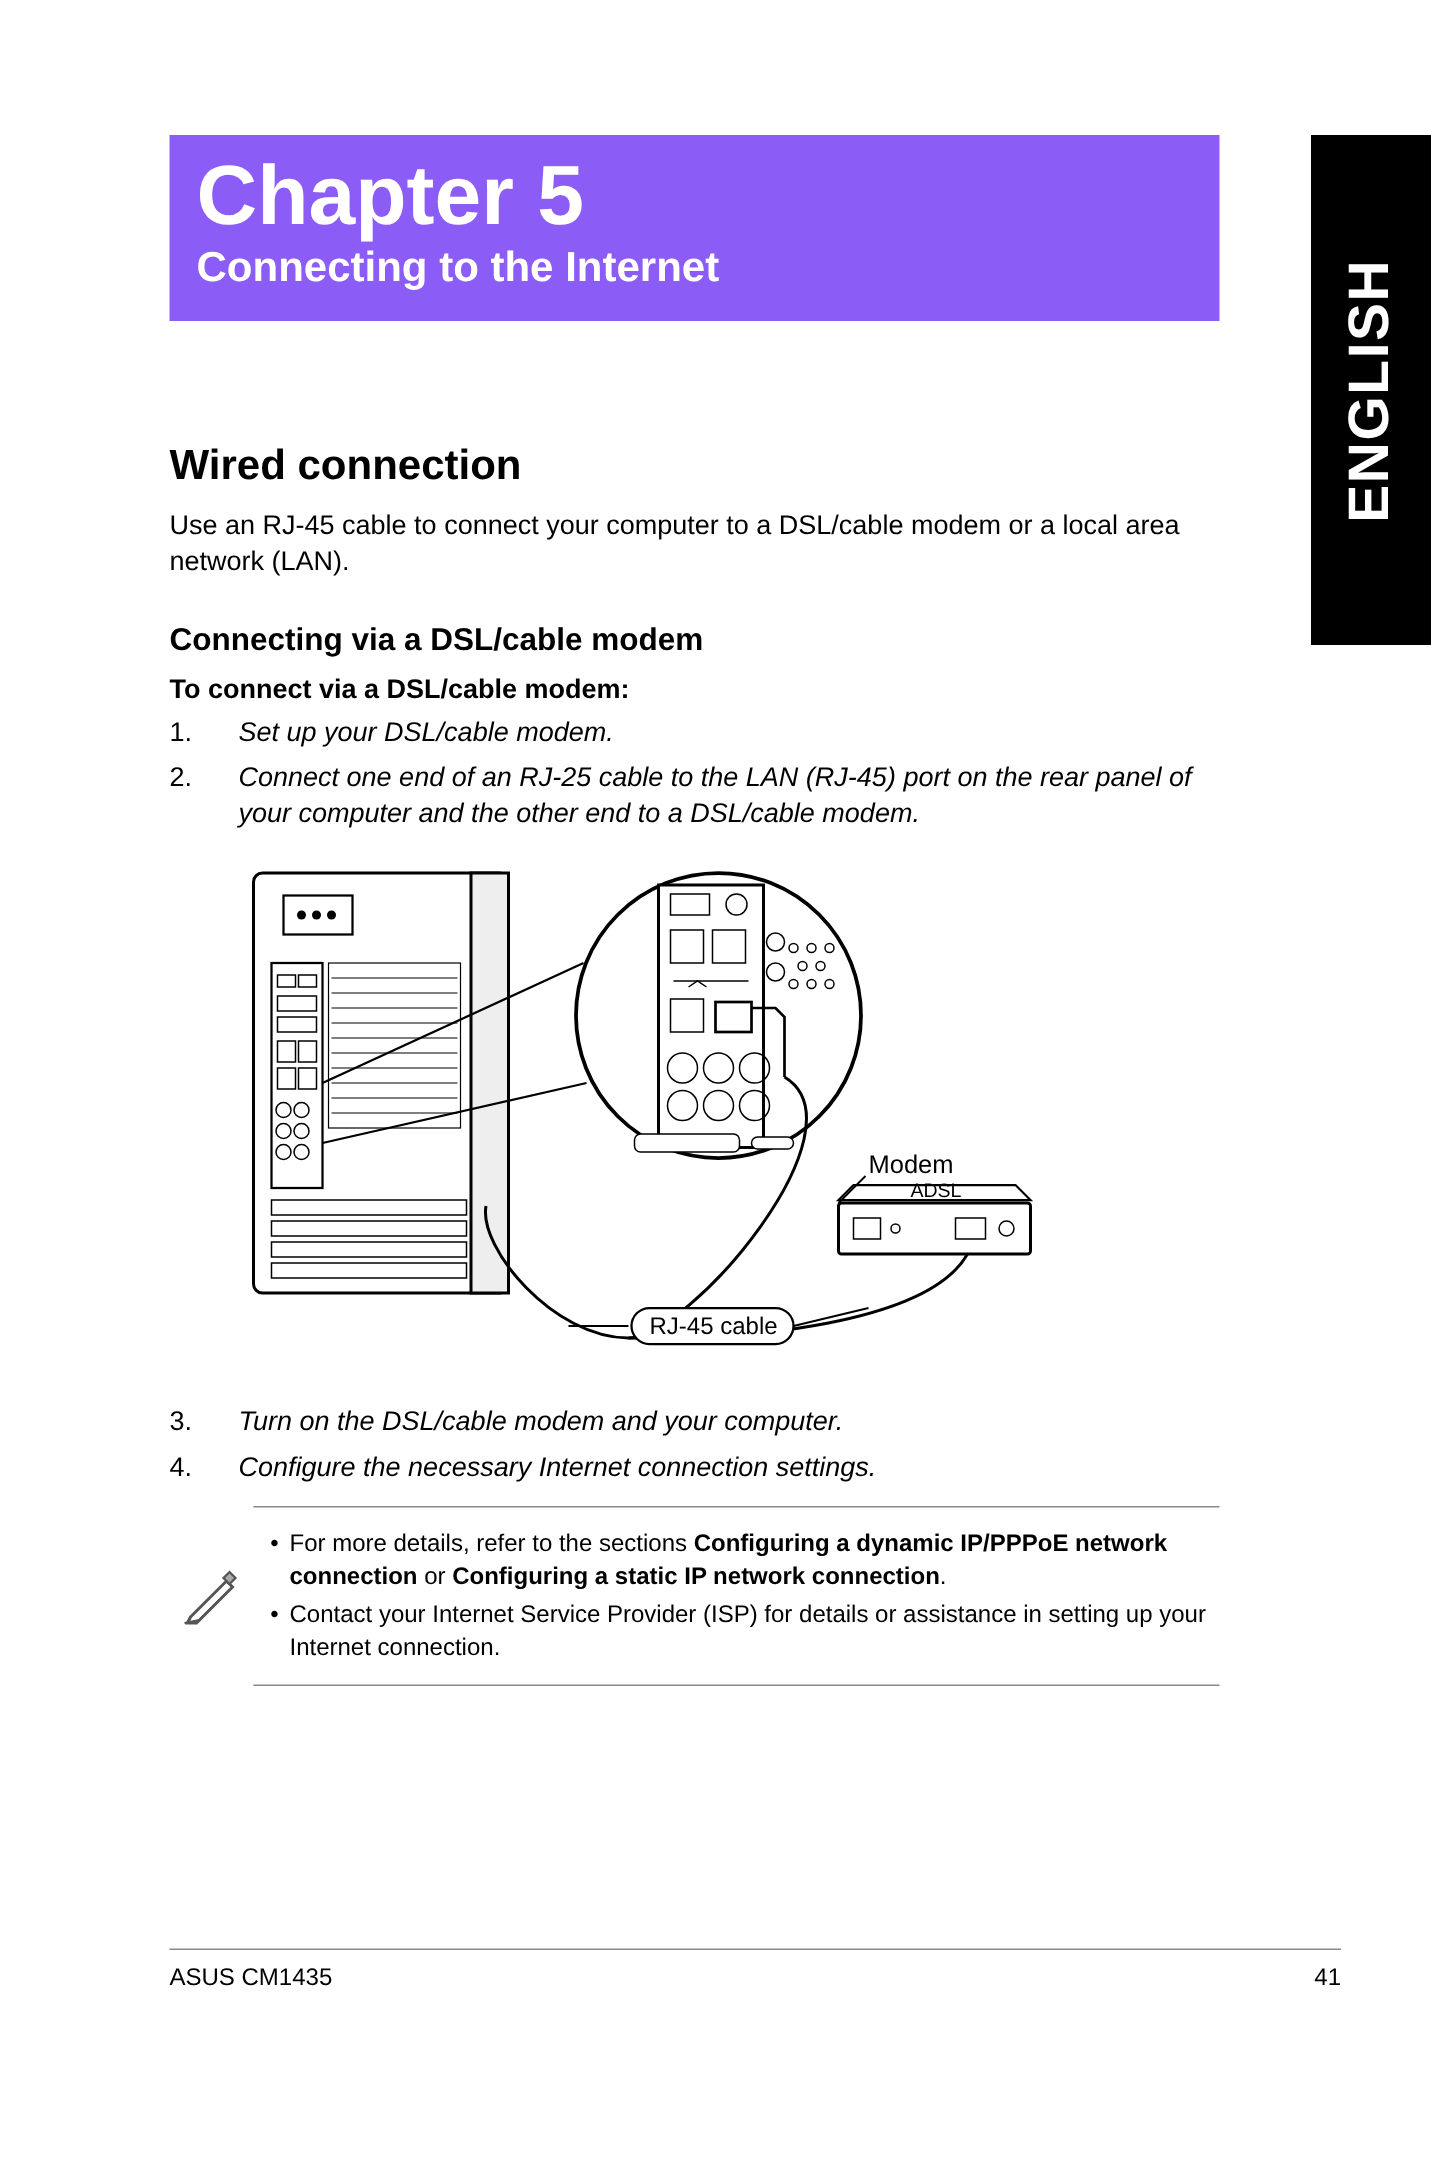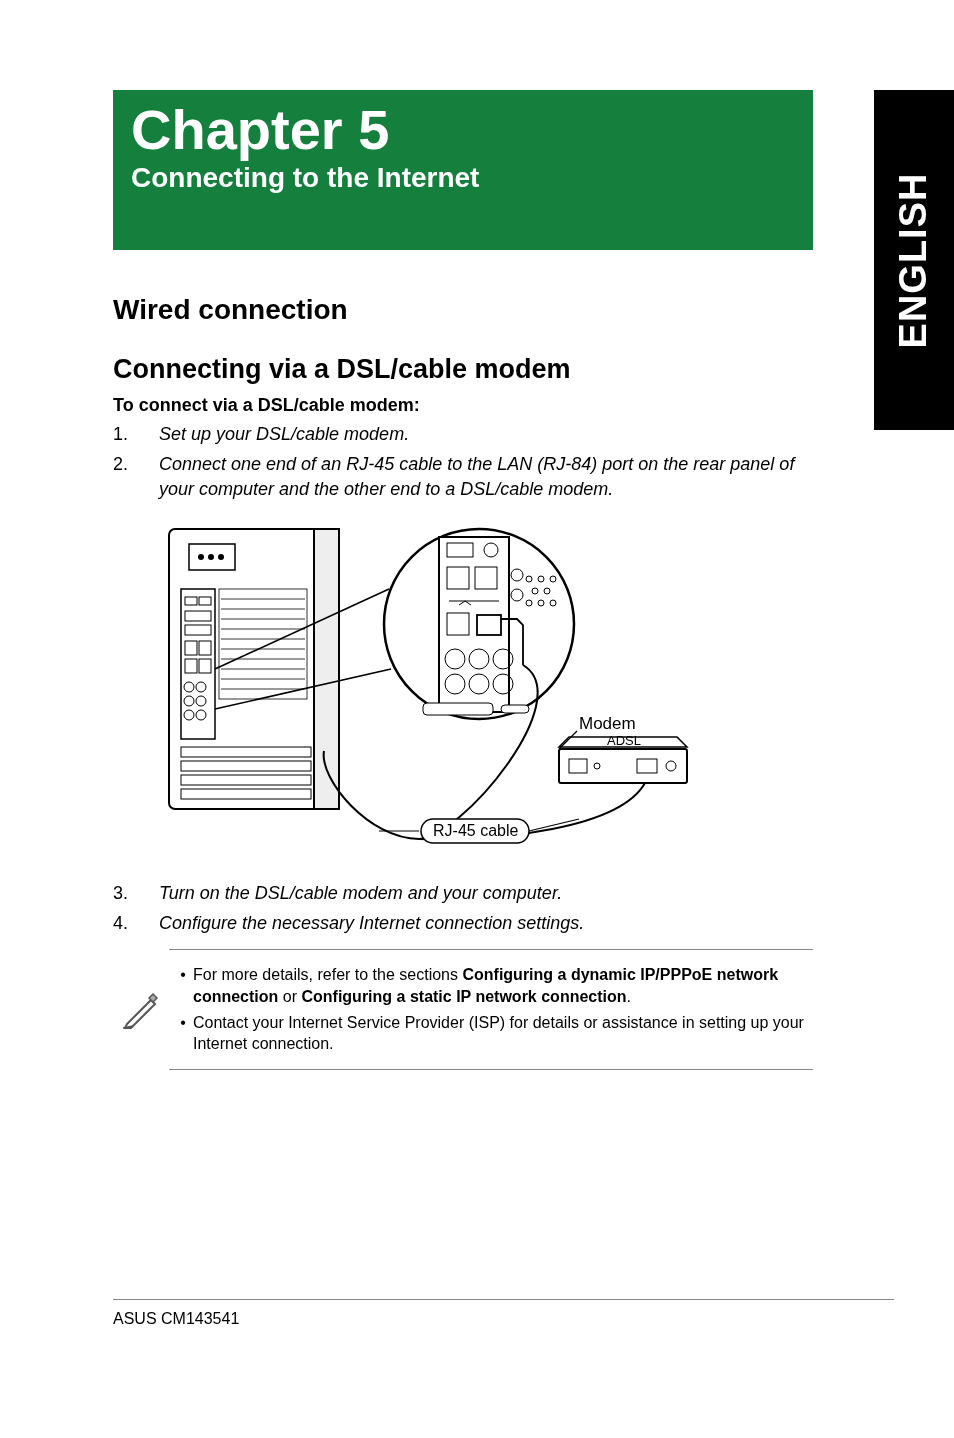--- a/index.html
+++ b/index.html
@@ -1,71 +1,72 @@
 <!DOCTYPE html>
 <html><head>
 <meta charset="utf-8">
 <style>
   * { box-sizing: border-box; margin: 0; padding: 0; }
   html, body { width: 954px; height: 1438px; background: #fff; font-family: Arial, Helvetica, sans-serif; color: #000; }
   .page { position: relative; width: 954px; height: 1438px; }
   .side-tab { position: absolute; right: 0; top: 90px; width: 80px; height: 340px; background: #000; display: flex; align-items: center; justify-content: center; }
   .side-tab-text { color: #fff; font-weight: bold; font-size: 38px; letter-spacing: 1px; transform: rotate(-90deg); white-space: nowrap; font-family: Arial, sans-serif; }
-  .chapter-block { position: absolute; left: 113px; top: 90px; width: 700px; height: 160px; background: #15803d; color: #fff; padding: 8px 18px 12px 18px; }
+  .chapter-block { position: absolute; left: 113px; top: 90px; width: 700px; height: 124px; background: #8b5cf6; color: #fff; padding: 8px 18px 12px 18px; }
   .chapter-title { font-size: 56px; font-weight: bold; line-height: 1.15; }
   .chapter-subtitle { font-size: 28px; font-weight: bold; line-height: 1.15; margin-top: 0; }
   .content { position: absolute; left: 113px; top: 280px; width: 700px; }
   .h2 { font-size: 28px; font-weight: bold; margin-top: 14px; margin-bottom: 12px; }
   .body-text { font-size: 18px; line-height: 1.35; margin-bottom: 6px; }
-  .h3 { font-size: 27px; font-weight: bold; margin-top: 28px; margin-bottom: 8px; }
+  .h3 { font-size: 21px; font-weight: bold; margin-top: 28px; margin-bottom: 8px; }
   .h4 { font-size: 18px; font-weight: bold; margin-top: 10px; }
   .step { display: flex; font-size: 18px; line-height: 1.35; margin-top: 6px; margin-bottom: 6px; }
   .step-num { width: 46px; flex: 0 0 46px; }
   .step-body { flex: 1; font-style: italic; }
   .note-row { display: flex; align-items: center; margin: 14px 0 20px 0; }
   .note-icon { width: 56px; flex: 0 0 56px; display:flex; align-items:center; justify-content:center; }
   .note-lines { flex: 1; border-top: 1px solid #888; border-bottom: 1px solid #888; padding: 10px 4px; }
   .note-lines .bullet { display:flex; font-size: 16px; line-height: 1.35; margin: 4px 0; }
   .note-lines .dot { width: 20px; flex:0 0 20px; text-align:center; }
   .note-text { font-size: 16px; line-height: 1.35; }
   .figure-wrap { margin: 18px 0 18px 46px; }
   .figure-svg { width: 530px; height: 340px; }
-  .footer { position: absolute; left: 113px; right: 60px; bottom: 110px; border-top: 1px solid #888; padding-top: 10px; display:flex; font-size: 16px; }
+  .footer { position: absolute; left: 113px; right: 60px; bottom: 110px; border-top: 1px solid #888; padding-top: 10px; display:flex; justify-content: space-between; font-size: 16px; }
   .bold { font-weight: bold; }
 </style>
 </head>
 <body>
 
 <div class="page">
 
   <div class="side-tab">
     <div class="side-tab-text">ENGLISH</div>
   </div>
 
   <div class="chapter-block">
     <div class="chapter-title">Chapter 5</div>
     <div class="chapter-subtitle">Connecting to the Internet</div>
   </div>
 
   <div class="content">
 
     <div class="h2">Wired connection</div>
+    <div class="body-text">Use an RJ-45 cable to connect your computer to a DSL/cable modem or a local area network (LAN).</div>
 
     <div class="h3">Connecting via a DSL/cable modem</div>
     <div class="h4">To connect via a DSL/cable modem:</div>
 
     <div class="step">
       <div class="step-num">1.</div>
       <div class="step-body">Set up your DSL/cable modem.</div>
     </div>
 
 
     <div class="step">
       <div class="step-num">2.</div>
-      <div class="step-body">Connect one end of an RJ-45 cable to the LAN (RJ-84) port on the rear panel of your computer and the other end to a DSL/cable modem.</div>
+      <div class="step-body">Connect one end of an RJ-25 cable to the LAN (RJ-45) port on the rear panel of your computer and the other end to a DSL/cable modem.</div>
     </div>
 
     <div class="figure-wrap">
       <svg class="figure-svg" viewBox="0 0 530 340">
 
         <rect x="10" y="10" width="170" height="280" rx="6" fill="#fff" stroke="#000" stroke-width="2"></rect>
         <rect x="155" y="10" width="25" height="280" fill="#eee" stroke="#000" stroke-width="2"></rect>
 
         <rect x="30" y="25" width="46" height="26" fill="#fff" stroke="#000" stroke-width="1.5"></rect>
         <circle cx="42" cy="38" r="3" fill="#000"></circle>

